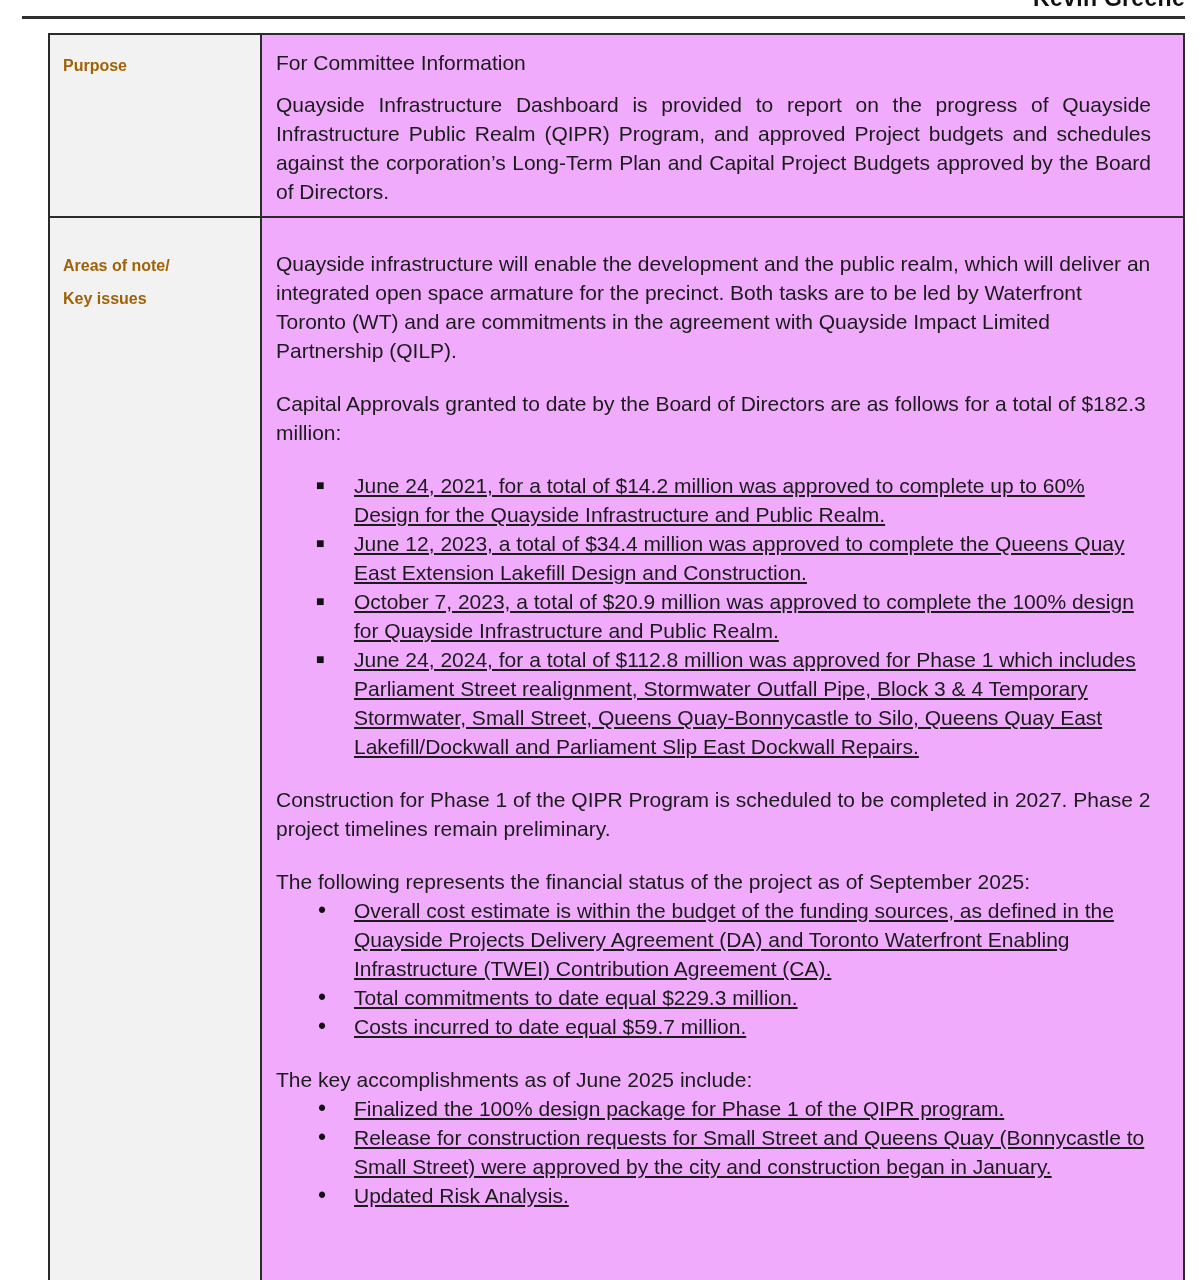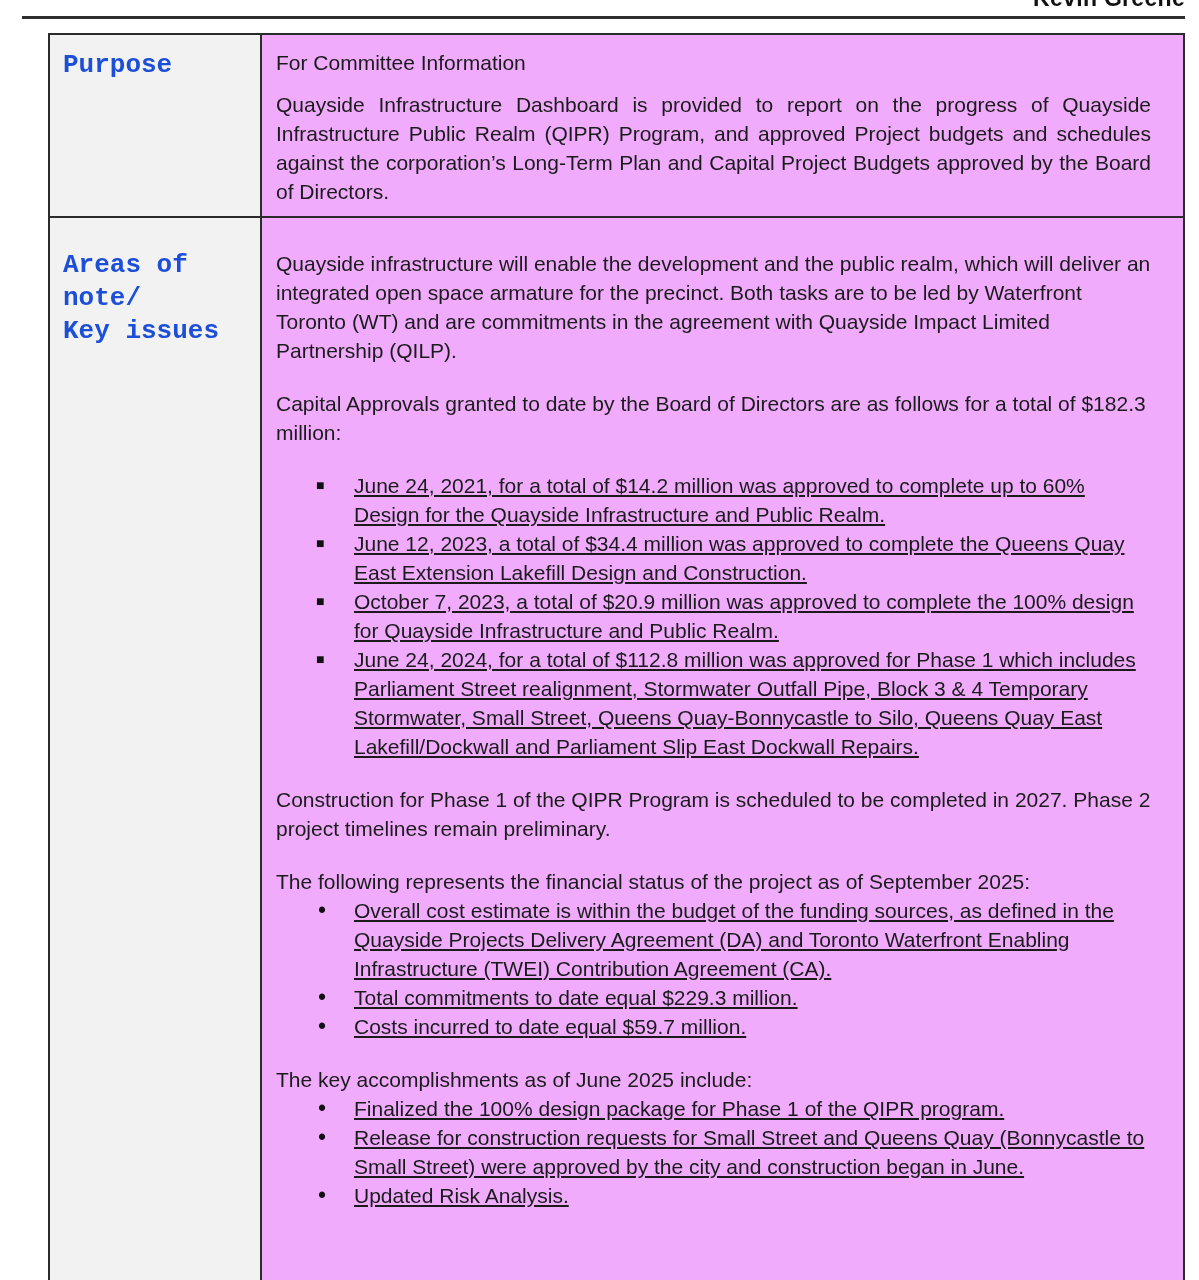--- a/index.html
+++ b/index.html
@@ -47,26 +47,25 @@
     background: #f2f2f2;
     padding: 14px 12px 10px 13px;
   }
   td.content-cell {
     padding: 13px 32px 10px 14px;
     background: #f0abfc;
   }
   tr.row-purpose { height: 180px; }
   td.pad-extra { padding-top: 31px; }
   .label {
-    font-size: 26px;
+    font-size: 16px;
     font-weight: 700;
     line-height: 33px;
-    color: #1d4ed8;
+    color: #a16207;
     white-space: pre-line;
-    font-family: Liberation Mono, monospace;
   }
   .para {
     font-size: 21px;
     line-height: 29px;
     margin: 0 0 24px 0;
   }
   .para.tight   { margin-bottom: 13px; }
   .para.justify { text-align: justify; }
   .para.nogap   { margin-bottom: 0; }
   ul.blist {
@@ -136,21 +135,21 @@
         <p class="para">Construction for Phase 1 of the QIPR Program is scheduled to be completed in 2027. Phase 2 project timelines remain preliminary.</p>
         <p class="para nogap">The following represents the financial status of the project as of September 2025:</p>
         <ul class="blist dots">
           <li>Overall cost estimate is within the budget of the funding sources, as defined in the Quayside Projects Delivery Agreement (DA) and Toronto Waterfront Enabling Infrastructure (TWEI) Contribution Agreement (CA).</li>
           <li>Total commitments to date equal $229.3 million.</li>
           <li>Costs incurred to date equal $59.7 million.</li>
         </ul>
         <p class="para nogap">The key accomplishments as of June 2025 include:</p>
         <ul class="blist dots last">
           <li>Finalized the 100% design package for Phase 1 of the QIPR program.</li>
-          <li>Release for construction requests for Small Street and Queens Quay (Bonnycastle to Small Street) were approved by the city and construction began in June.</li>
+          <li>Release for construction requests for Small Street and Queens Quay (Bonnycastle to Small Street) were approved by the city and construction began in January.</li>
           <li>Updated Risk Analysis.</li>
         </ul>
       </td>
     </tr>
   </tbody>
     </table>
 
 </div>
 
 </body></html>

